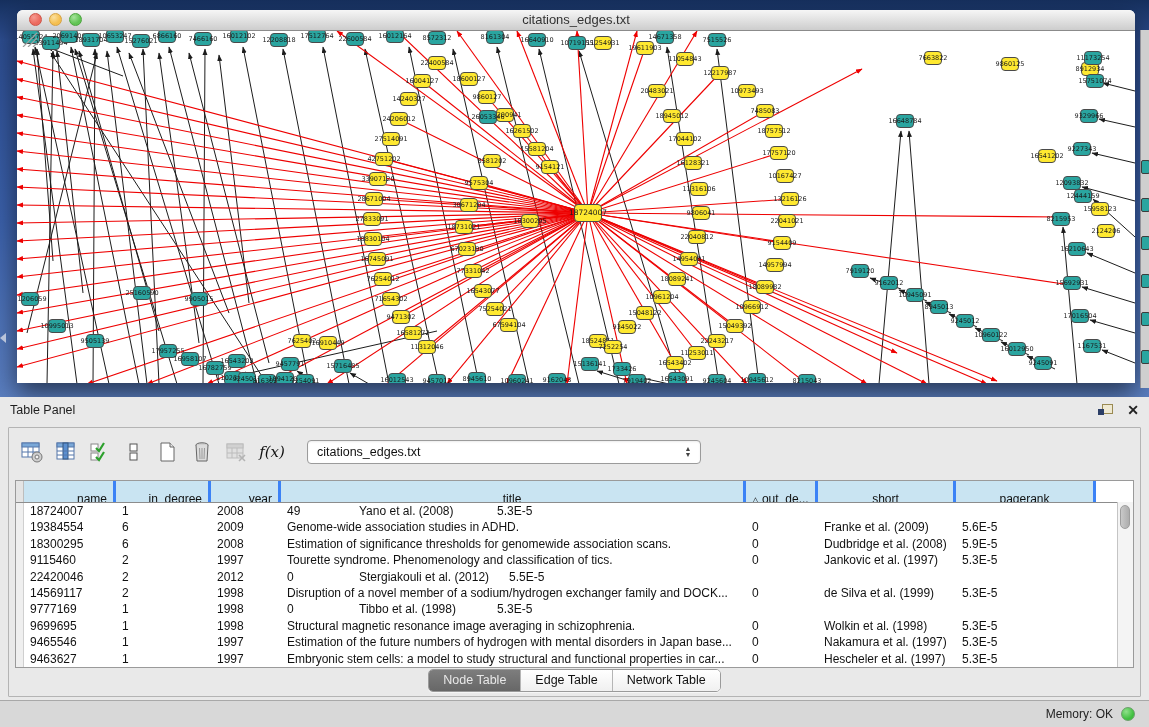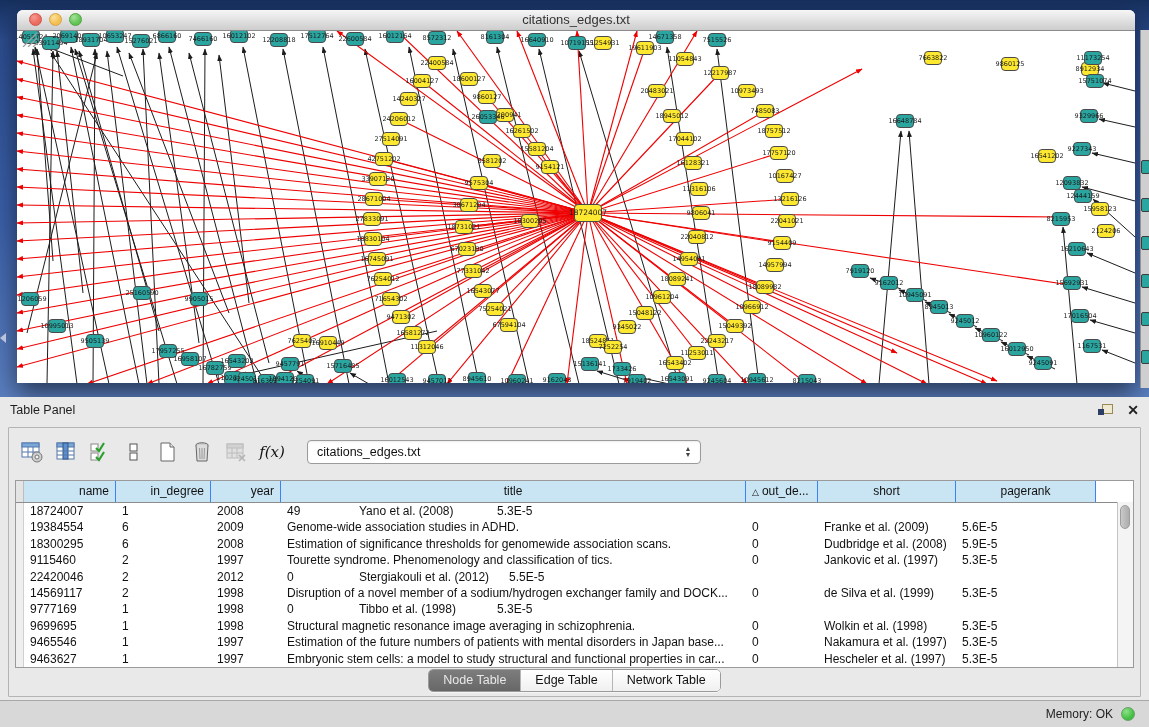--- a/index.html
+++ b/index.html
@@ -47,22 +47,22 @@
   .fx{font-family:"DejaVu Serif",serif;font-style:italic;font-size:15px;color:#111;white-space:nowrap;}
   .combo{margin-left:14px;width:392px;height:22px;background:#fff;border:1px solid #9b9b9b;
     border-radius:4px;display:flex;align-items:center;box-shadow:inset 0 1px 2px rgba(0,0,0,.08);}
   .combo .val{flex:1;padding-left:9px;font-size:12.5px;color:#111;}
   .combo .stepper{width:16px;display:flex;flex-direction:column;align-items:center;line-height:6px;
     font-size:7px;color:#444;padding-right:4px;}
 
   .table-area{position:absolute;left:6px;top:52px;width:1119px;height:188px;box-sizing:border-box;
     background:#fff;border:1px solid #9a9a9a;overflow:hidden;}
   .thead{display:flex;height:21px;border-bottom:1px solid #8c8c8c;background:#fff;}
-  .th{box-sizing:border-box;background:#c9e4f2;border-right:1px solid #3b82f6;
-    font-size:12px;color:#111;line-height:20px;padding:0 6px;white-space:nowrap;overflow:hidden;}
+  .th{box-sizing:border-box;background:#c9e4f2;border-right:3px solid #3b82f6;
+    font-size:12px;color:#111;line-height:20px;padding:8px 6px;white-space:nowrap;overflow:hidden;}
   .th.gutter{background:#e4e4e4;border-right:1px solid #bdbdbd;padding:0;}
   .sortmark{font-size:9px;margin-right:3px;}
   .tbody{position:relative;}
   .tr{display:flex;height:16.4px;}
   .td{box-sizing:border-box;font-size:12px;color:#111;line-height:16.4px;padding:0 6px;
     white-space:nowrap;overflow:hidden;}
   .td.gutter{background:#efefef;border-right:1px solid #cfcfcf;padding:0;}
   .vscroll{position:absolute;right:0;top:21px;bottom:0;width:15px;background:#f4f4f4;
     border-left:1px solid #c4c4c4;}
   .vthumb{position:absolute;left:2px;top:3px;width:10px;height:24px;background:linear-gradient(90deg,#c9c9c9,#adadad);
@@ -707,21 +707,21 @@
               <div class="td" style="width: 465px;">Structural magnetic resonance image averaging in schizophrenia.</div>
               <div class="td" style="width: 72px;">0</div>
               <div class="td" style="width: 138px;">Wolkin et al. (1998)</div>
               <div class="td" style="width: 140px;">5.3E-5</div>
             </div>
             <div class="tr">
               <div class="td gutter" style="width: 8px;"></div>
               <div class="td" style="width: 92px;">9465546</div>
               <div class="td" style="width: 95px;">1</div>
               <div class="td" style="width: 70px;">1997</div>
-              <div class="td" style="width: 465px;">Estimation of the future numbers of patients with mental disorders in Japan base...</div>
+              <div class="td" style="width: 465px;">Estimation of the future numbers of hydrogen with mental disorders in Japan base...</div>
               <div class="td" style="width: 72px;">0</div>
               <div class="td" style="width: 138px;">Nakamura et al. (1997)</div>
               <div class="td" style="width: 140px;">5.3E-5</div>
             </div>
             <div class="tr">
               <div class="td gutter" style="width: 8px;"></div>
               <div class="td" style="width: 92px;">9463627</div>
               <div class="td" style="width: 95px;">1</div>
               <div class="td" style="width: 70px;">1997</div>
               <div class="td" style="width: 465px;">Embryonic stem cells: a model to study structural and functional properties in car...</div>

